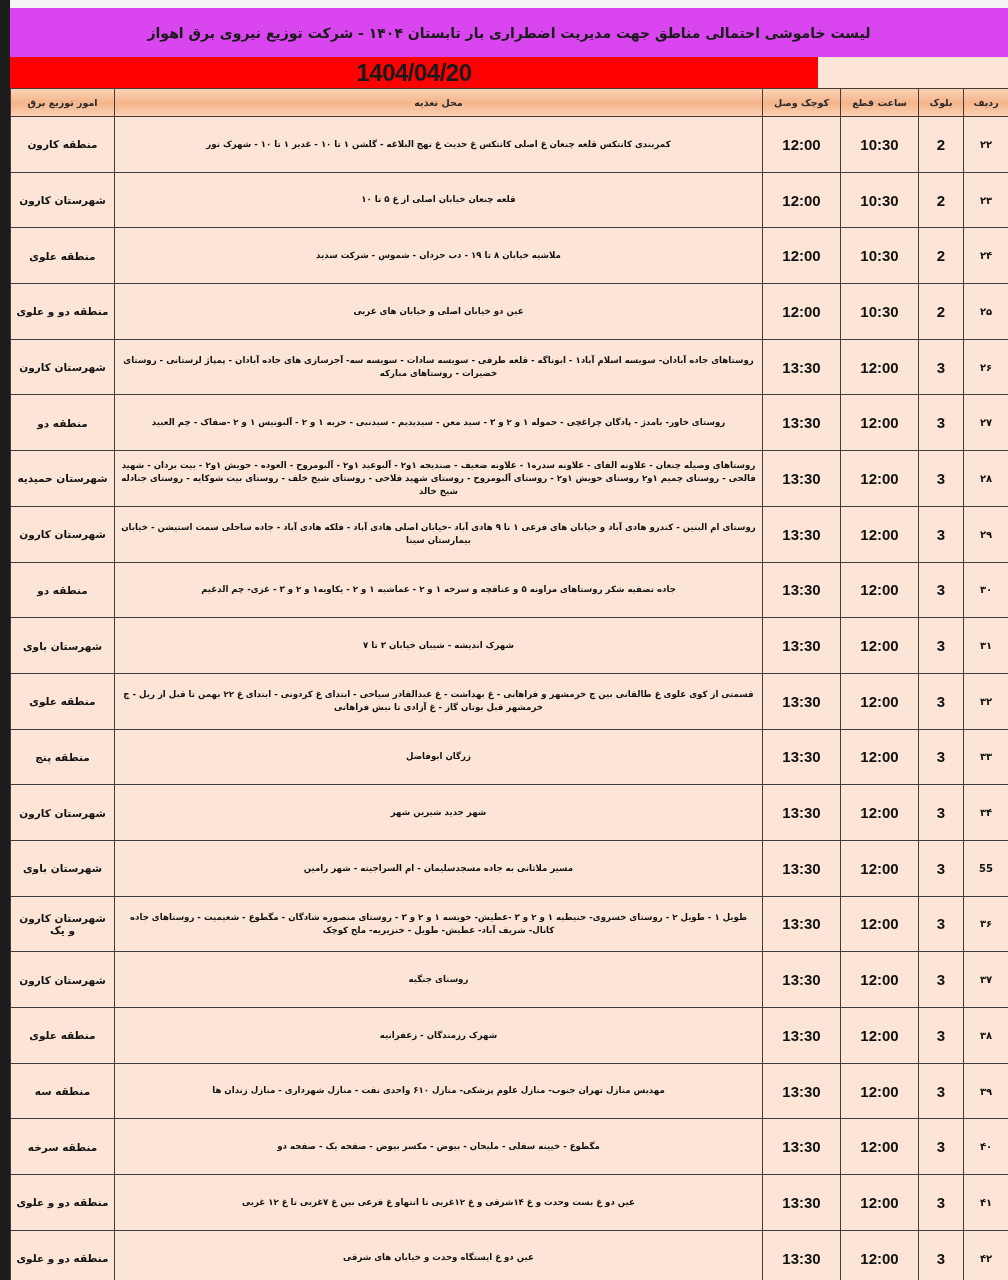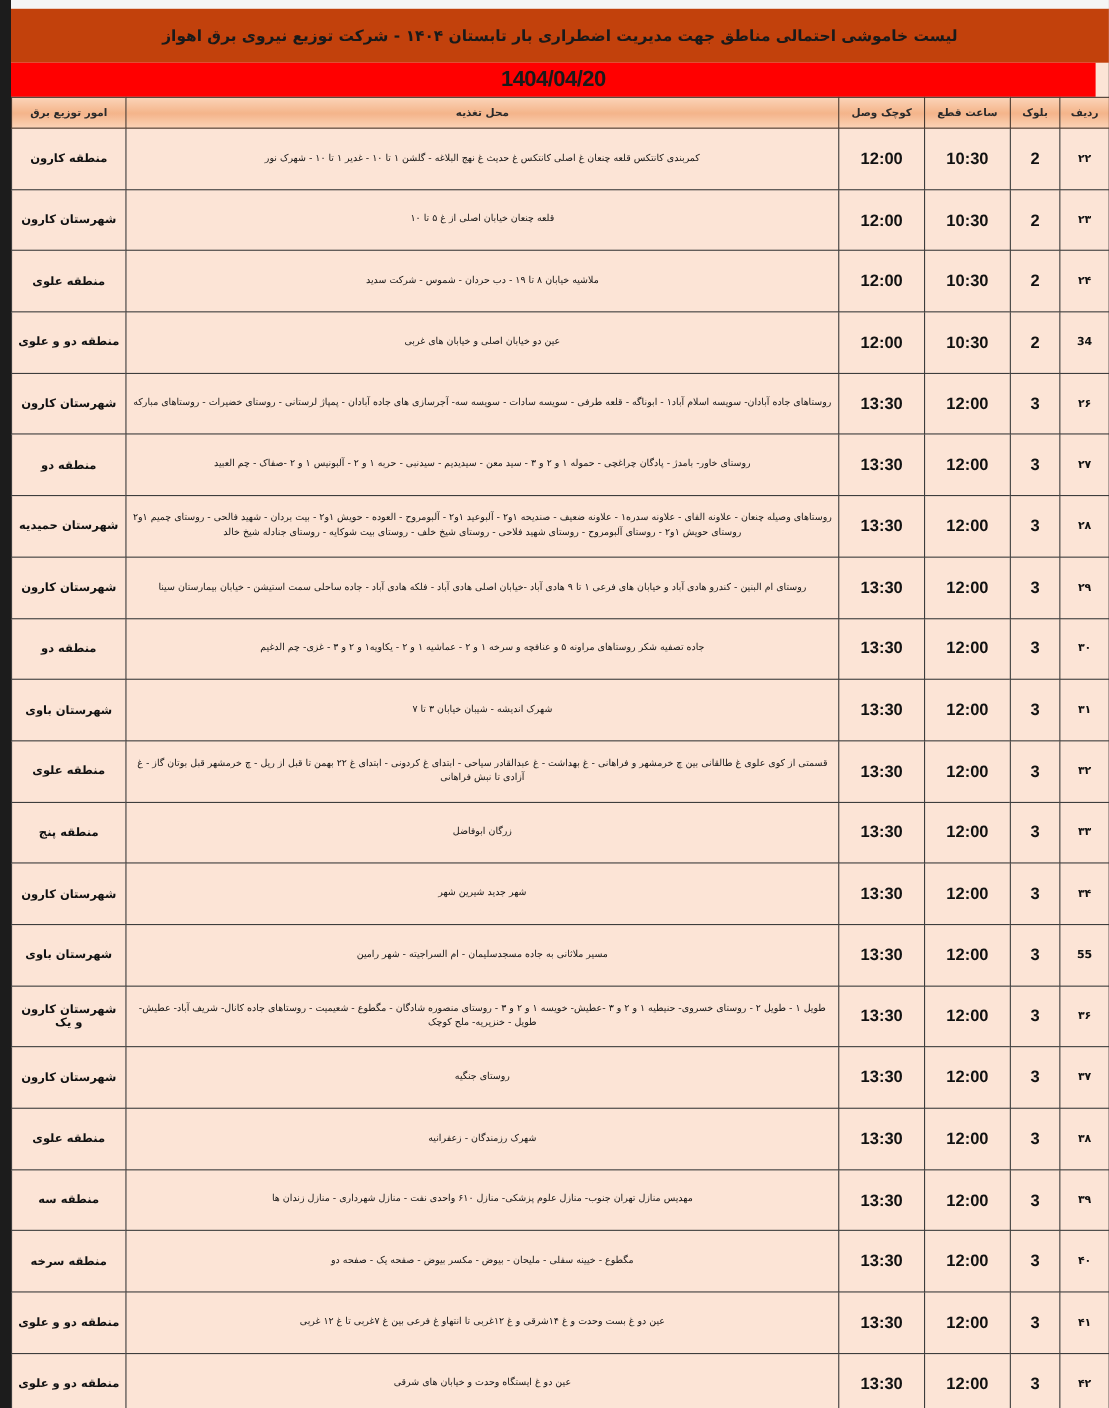--- a/index.html
+++ b/index.html
@@ -20,35 +20,35 @@
       font-family: "DejaVu Sans", "Liberation Sans", sans-serif;
     }
     .top-strip {
       position: absolute;
       left: 0; top: 0; width: 998px; height: 8px;
       background: #f5f5f5;
     }
     .title-band {
       position: absolute;
       left: 0; top: 8px; width: 998px; height: 49px;
-      background: #c2410c;
+      background: #d946ef;
       display: flex; align-items: center; justify-content: center;
       direction: rtl;
       font-weight: bold;
       font-size: 14px;
       color: #1a1a1a;
     }
     .date-band {
       position: absolute;
-      left: 0; top: 57px; width: 986px; height: 31px;
+      left: 0; top: 57px; width: 808px; height: 31px;
       background: #ff0000;
       display: flex; align-items: center; justify-content: center;
       font-family: "Liberation Sans", sans-serif;
       font-weight: bold;
-      font-size: 20px;
+      font-size: 24px;
       color: #1a1a1a;
       letter-spacing: -0.5px;
     }
     table.grid {
       position: absolute;
       left: 0; top: 88px;
       width: 998px;
       border-collapse: collapse;
       table-layout: fixed;
       direction: rtl;
@@ -75,21 +75,21 @@
       font-weight: bold;
       color: #333;
     }
     td.block, td.time {
       font-family: "Liberation Sans", sans-serif;
       font-weight: bold;
       font-size: 15px;
     }
     td.feeder {
       font-size: 8.6px;
-      font-weight: normal;
+      font-weight: bold;
       line-height: 1.55;
     }
     td.district {
       font-size: 10.5px;
       font-weight: bold;
       color: #1f1f1f;
     }
   </style>
 </head>
 <body>
@@ -137,21 +137,21 @@
         </tr>
         <tr>
           <td class="rownum">۲۴</td>
           <td class="block">2</td>
           <td class="time">10:30</td>
           <td class="time">12:00</td>
           <td class="feeder">ملاشیه خیابان ۸ تا ۱۹ - دب حردان - شموس - شرکت سدید</td>
           <td class="district">منطقه علوی</td>
         </tr>
         <tr>
-          <td class="rownum">34</td>
+          <td class="rownum">۲۵</td>
           <td class="block">2</td>
           <td class="time">10:30</td>
           <td class="time">12:00</td>
           <td class="feeder">عین دو خیابان اصلی و خیابان های غربی</td>
           <td class="district">منطقه دو و علوی</td>
         </tr>
         <tr>
           <td class="rownum">۲۶</td>
           <td class="block">3</td>
           <td class="time">12:00</td>

